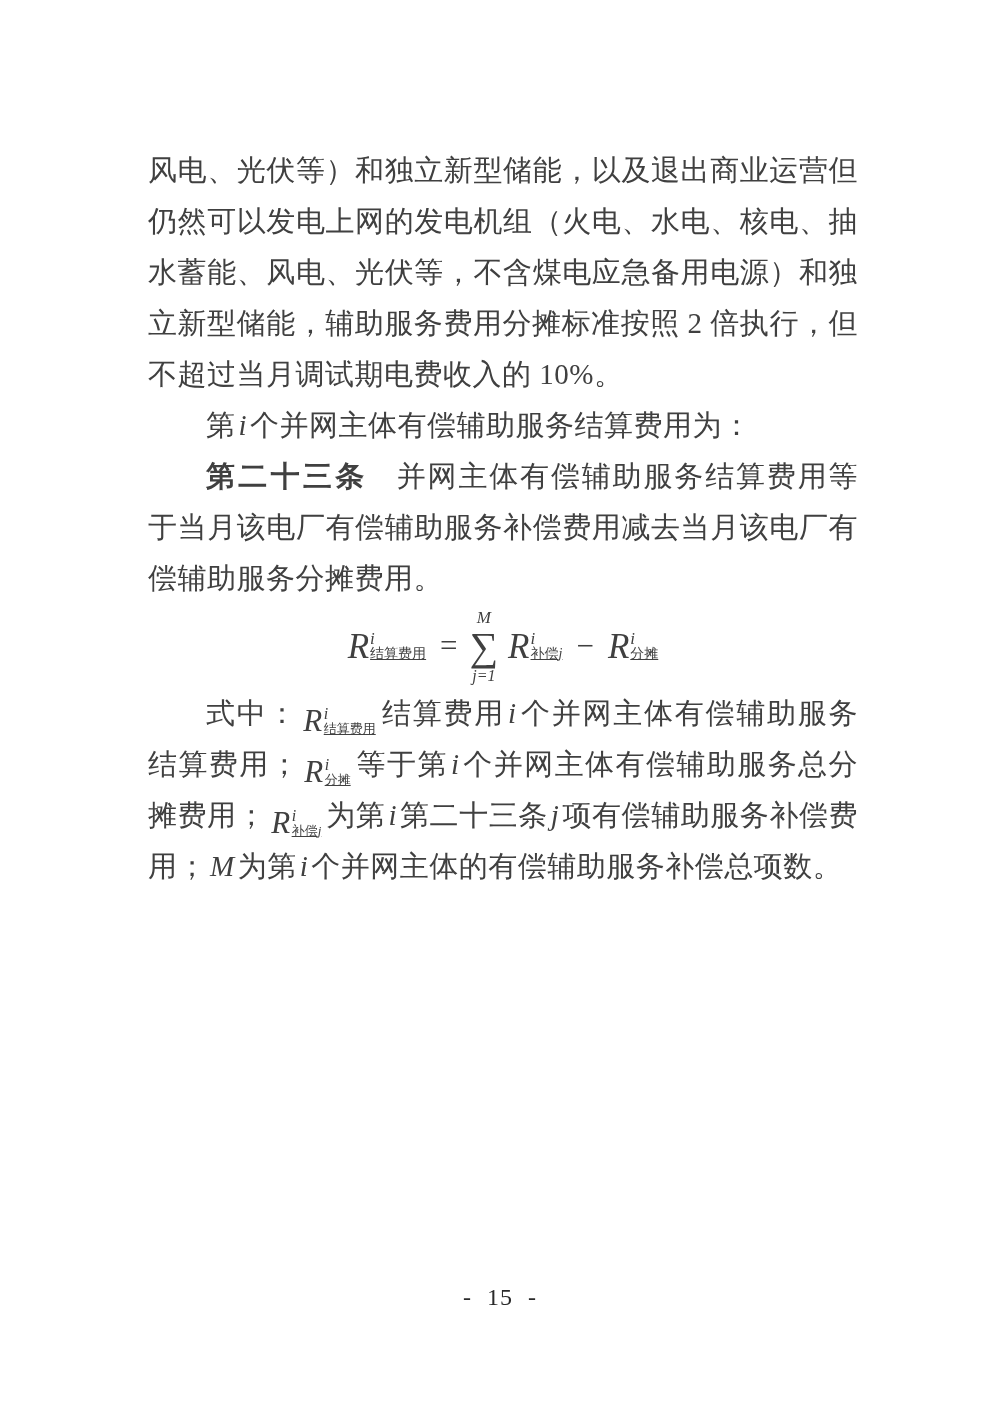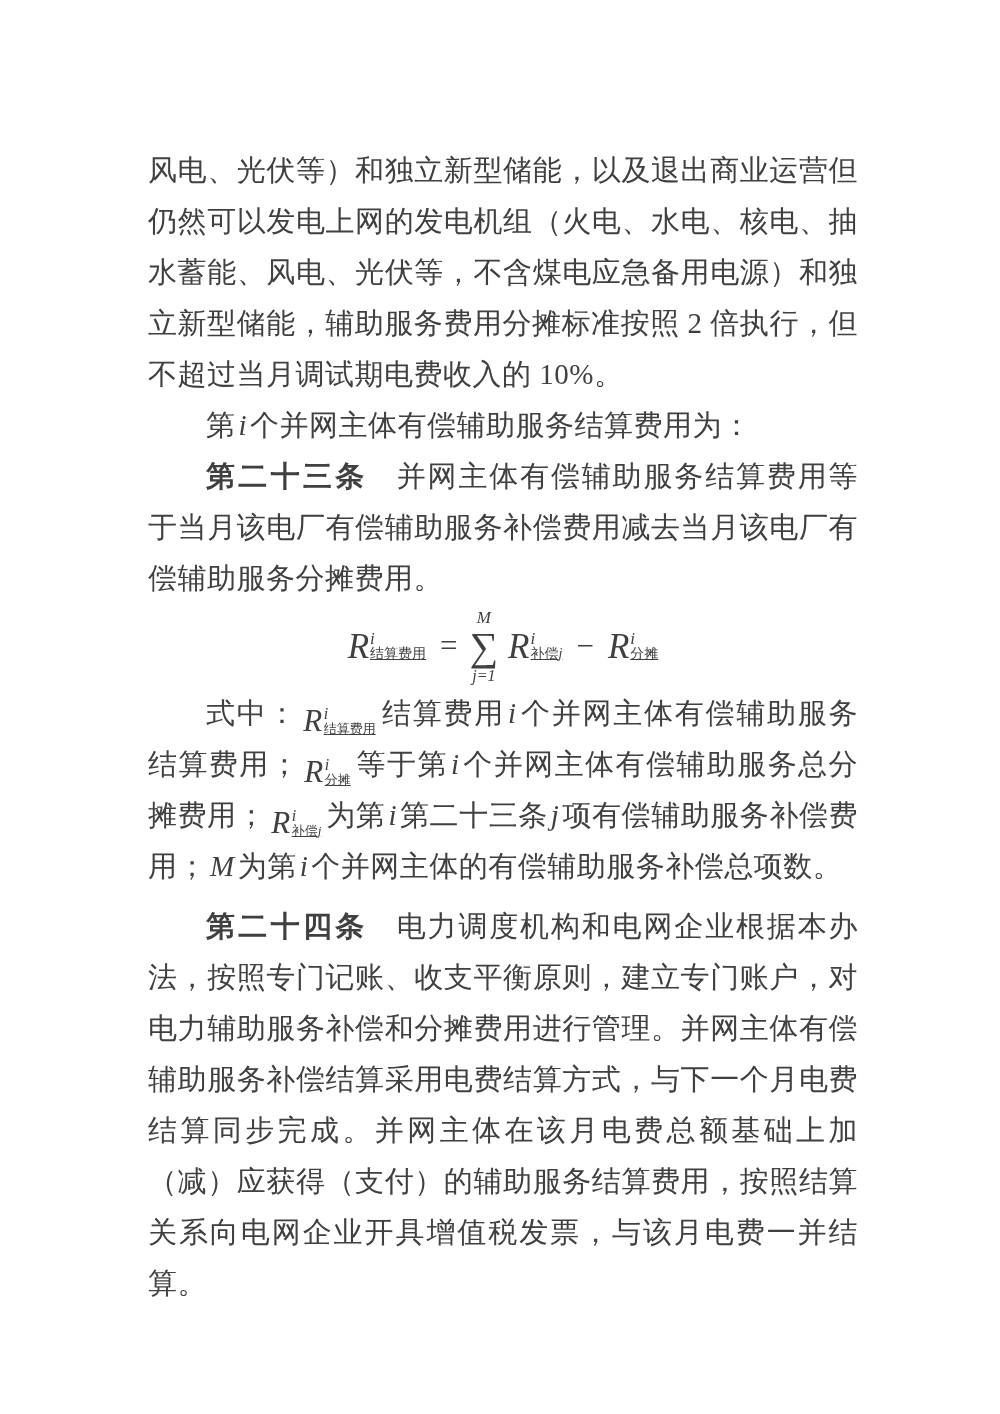--- a/index.html
+++ b/index.html
@@ -168,17 +168,17 @@
             <span class="sub">分摊</span>
           </span>
         </span><span>等于第</span><span class="var">i</span><span>个并网主体有偿辅助服务总分摊费用；</span><span class="rterm">
           <span class="base">R</span>
           <span class="scripts">
             <span class="sup">i</span>
             <span class="sub"><span>补偿</span><span class="subvar">j</span></span>
           </span>
         </span><span>为第</span><span class="var">i</span><span>第二十三条</span><span class="var">j</span><span>项有偿辅助服务补偿费用；</span><span class="var">M</span><span>为第</span><span class="var">i</span><span>个并网主体的有偿辅助服务补偿总项数。</span></p>
 
-    <p class="para indent art-24"><span class="head">第二十四条</span><span>电力调度机构和电网企业根据本办法，按照专门记账、收支平衡原则，建立专门账户，对电力辅助服务补偿和分摊费用进行管理。并网主体有偿辅助服务补偿结算采用电费结算方式，与下一个月电费结算同步完成。并网主体在该月电费总额基础上加（减）应获得（支付）的辅助服务结算费用，按照结算关系向电网企业开具增值税发票，与该月电费一并结算。</span></p>
 
   </div>
 
+  <div class="footer">- 15 -</div>
 </div>
 
 </body></html>

